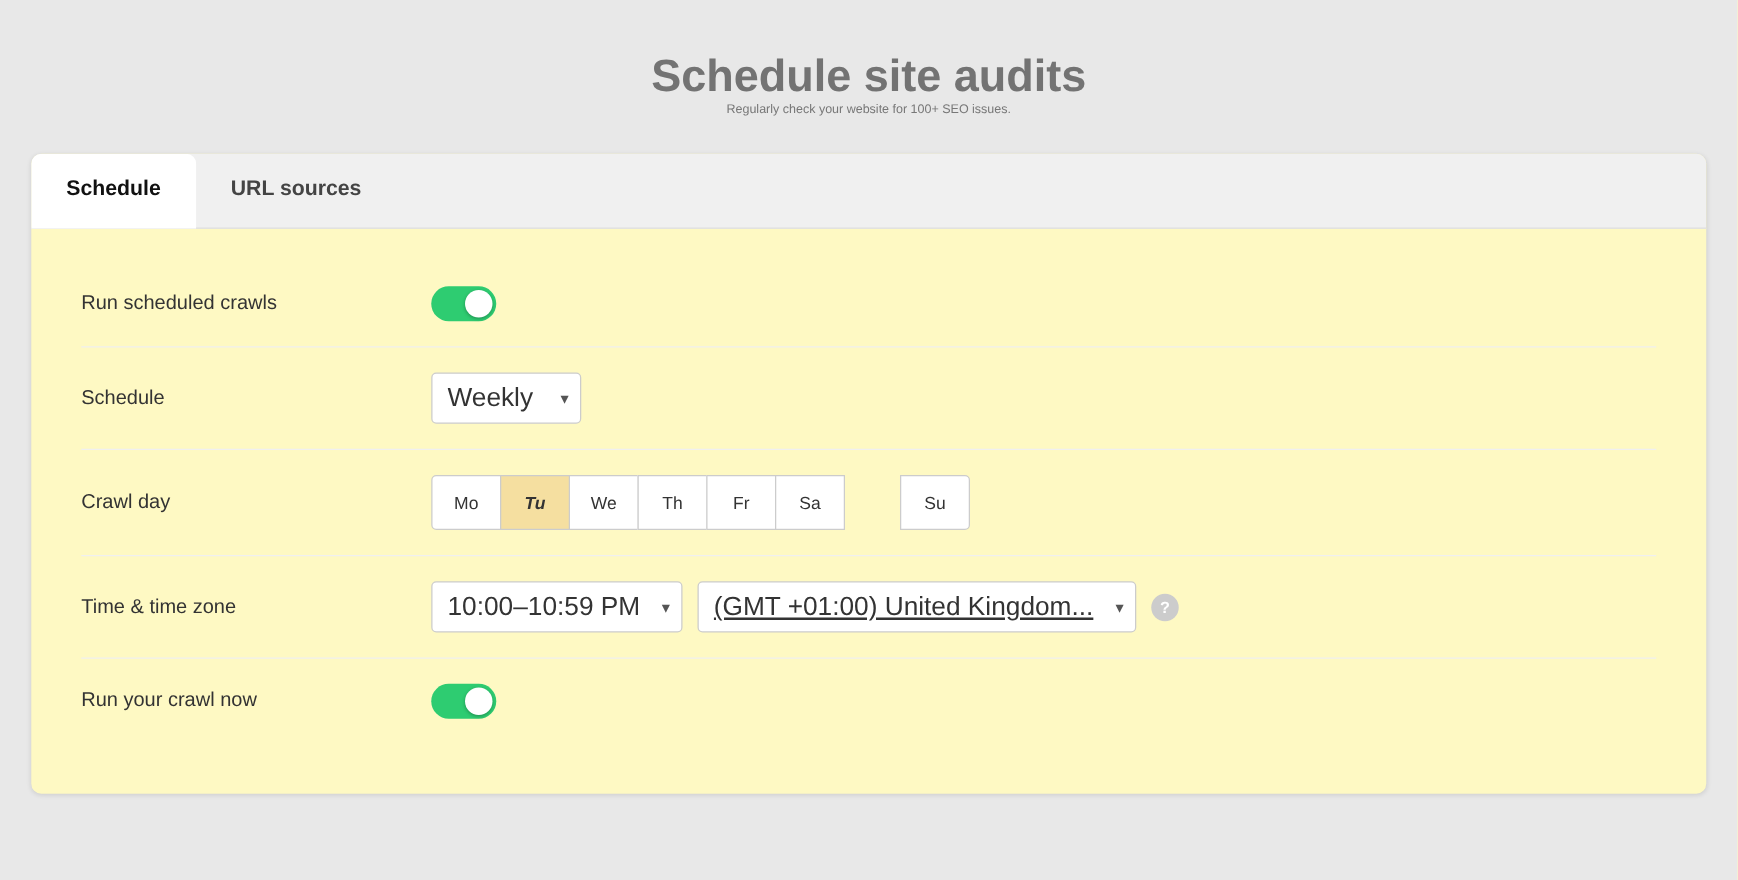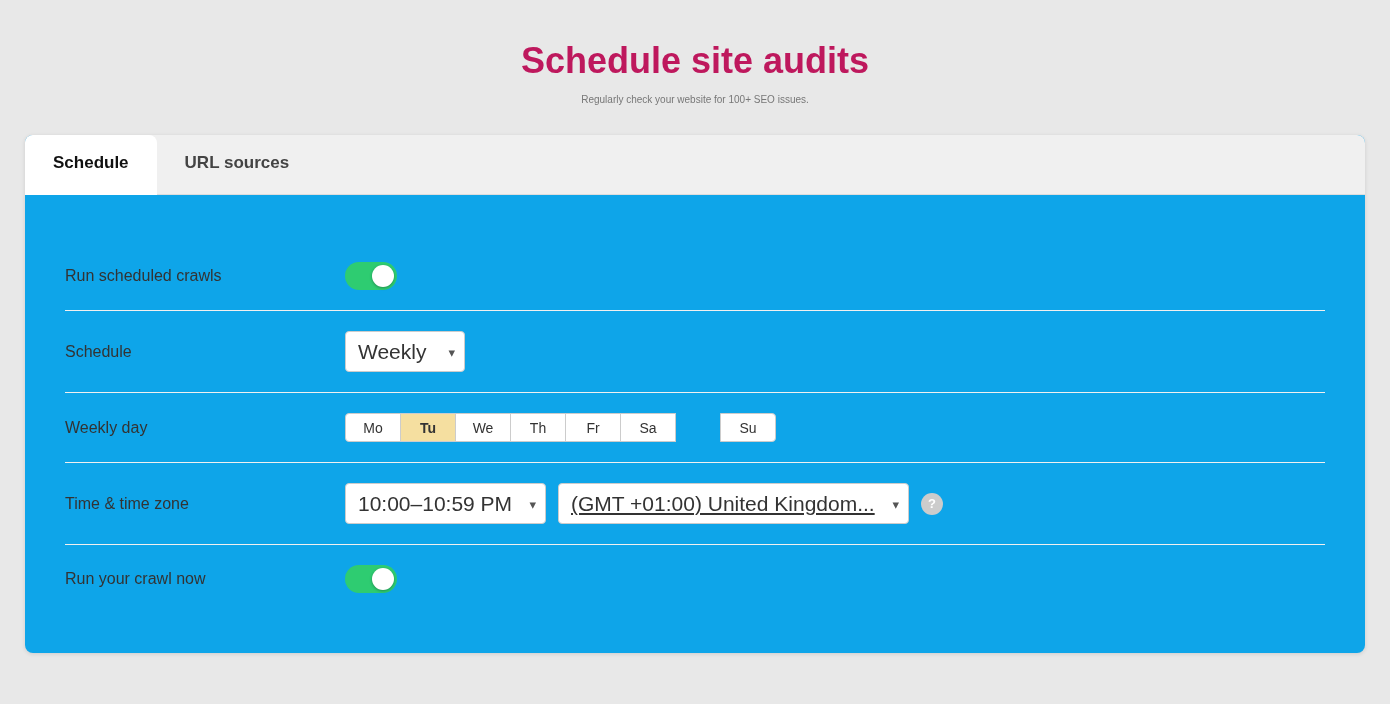--- a/index.html
+++ b/index.html
@@ -15,31 +15,31 @@
     }
 
     .page-header {
       text-align: center;
       margin-bottom: 30px;
     }
 
     .page-title {
       font-size: 36px;
       font-weight: 800;
-      color: #be185d;
-      margin-bottom: 12px;
+      color: #737373;
+      margin-bottom: 0;
     }
 
     .page-subtitle {
       font-size: 10px;
       color: #777;
     }
 
     .card {
-      background: #0ea5e9;
+      background: #fef9c3;
       border-radius: 8px;
       box-shadow: 0 1px 4px rgba(0,0,0,0.12);
       width: 100%;
       max-width: 1340px;
       overflow: hidden;
     }
 
     
     .tabs {
       display: flex;
@@ -61,21 +61,21 @@
     .tab.active {
       background: #fff;
       color: #111;
       border-bottom: 3px solid transparent;
       border-radius: 8px 8px 0 0;
       margin-bottom: -1px;
     }
 
     
     .form-content {
-      padding: 47px 40px 40px 40px;
+      padding: 26px 40px 40px 40px;
     }
 
     .form-row {
       display: flex;
       align-items: center;
       padding: 20px 0;
       border-bottom: 1px solid #f0f0f0;
     }
 
     .form-row:last-child {
@@ -162,21 +162,21 @@
     }
 
     
     .day-buttons {
       display: flex;
       gap: 0;
     }
 
     .day-btn {
       width: 56px;
-      height: 29px;
+      height: 44px;
       border: 1px solid #ccc;
       background: #fff;
       font-size: 14px;
       color: #333;
       cursor: pointer;
       display: flex;
       align-items: center;
       justify-content: center;
       margin-left: -1px;
       text-align: right;
@@ -190,20 +190,21 @@
     .day-btn:last-child {
       border-radius: 0 4px 4px 0;
       margin-left: 44px;
     }
 
     .day-btn.selected {
       background: #f5dfa0;
       border-color: #ccc;
       font-weight: 600;
       z-index: 1;
+      font-style: italic;
     }
 
     
     .help-icon {
       width: 22px;
       height: 22px;
       border-radius: 50%;
       background: #ccc;
       color: #fff;
       font-size: 13px;
@@ -248,21 +249,21 @@
           <select class="select-dropdown">
             <option>Daily</option>
             <option selected="">Weekly</option>
             <option>Monthly</option>
           </select>
         </div>
       </div>
     </div>
 
     <div class="form-row">
-      <div class="form-label">Weekly day</div>
+      <div class="form-label">Crawl day</div>
       <div class="form-control">
         <div class="day-buttons">
           <button class="day-btn">Mo</button>
           <button class="day-btn selected">Tu</button>
           <button class="day-btn">We</button>
           <button class="day-btn">Th</button>
           <button class="day-btn">Fr</button>
           <button class="day-btn">Sa</button>
           <button class="day-btn">Su</button>
         </div>

